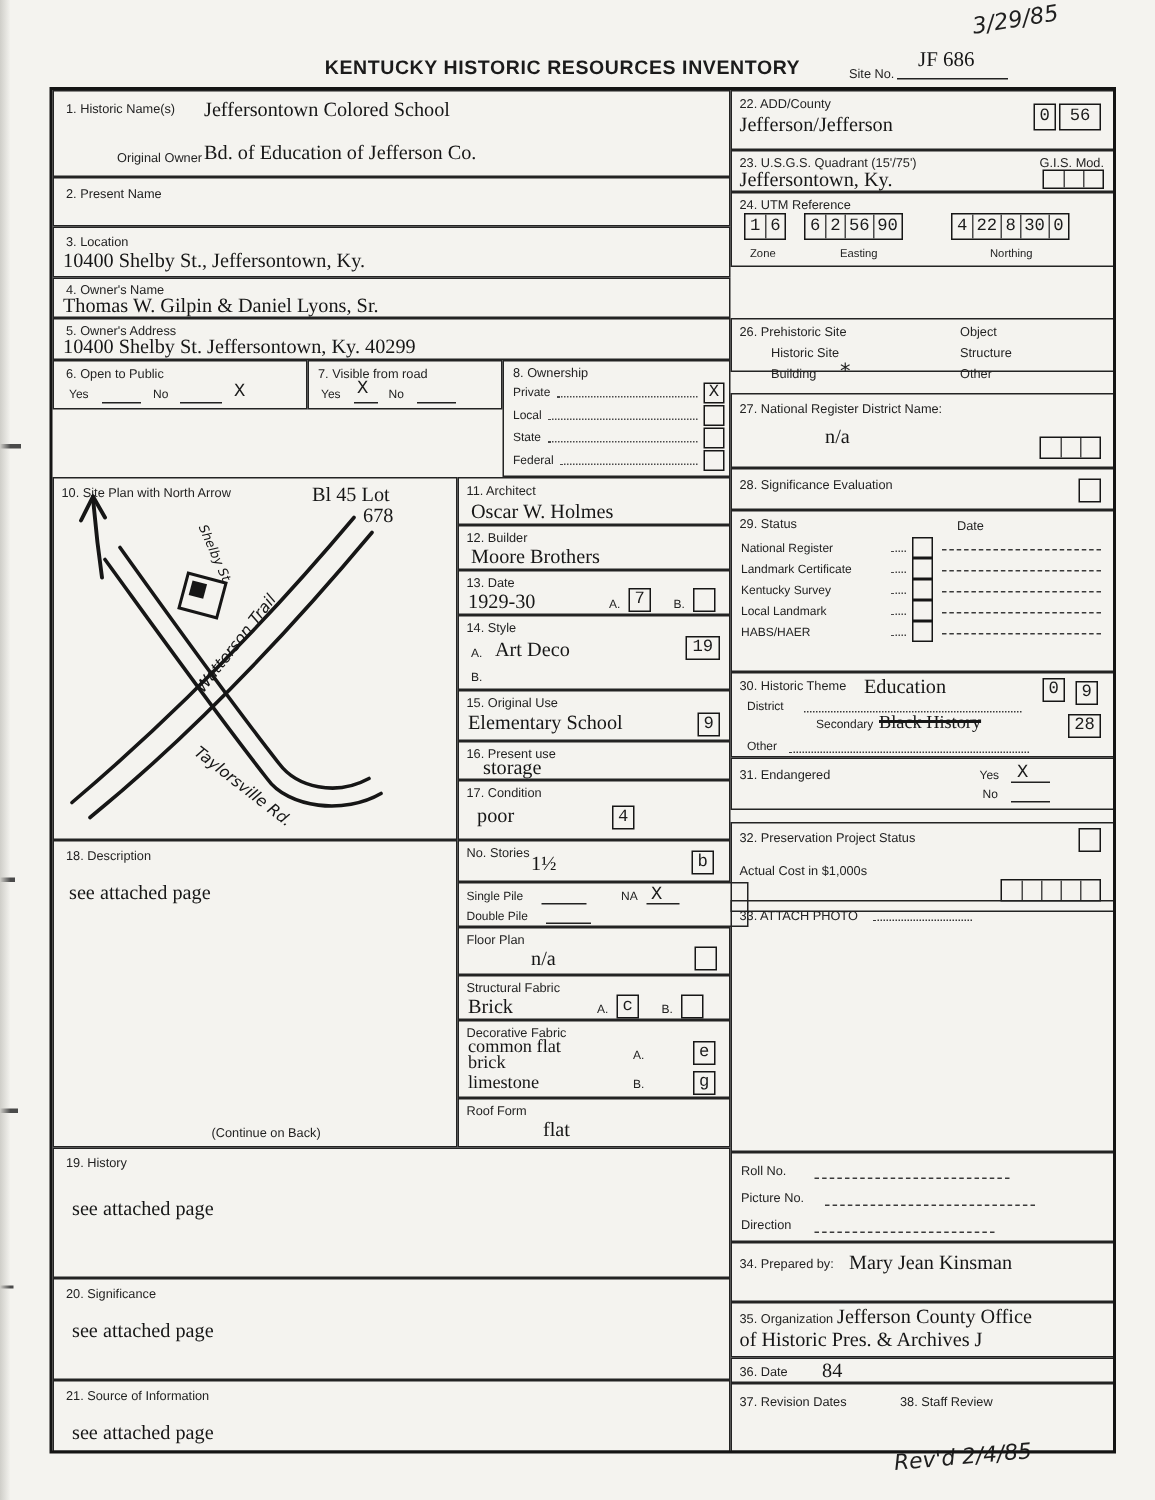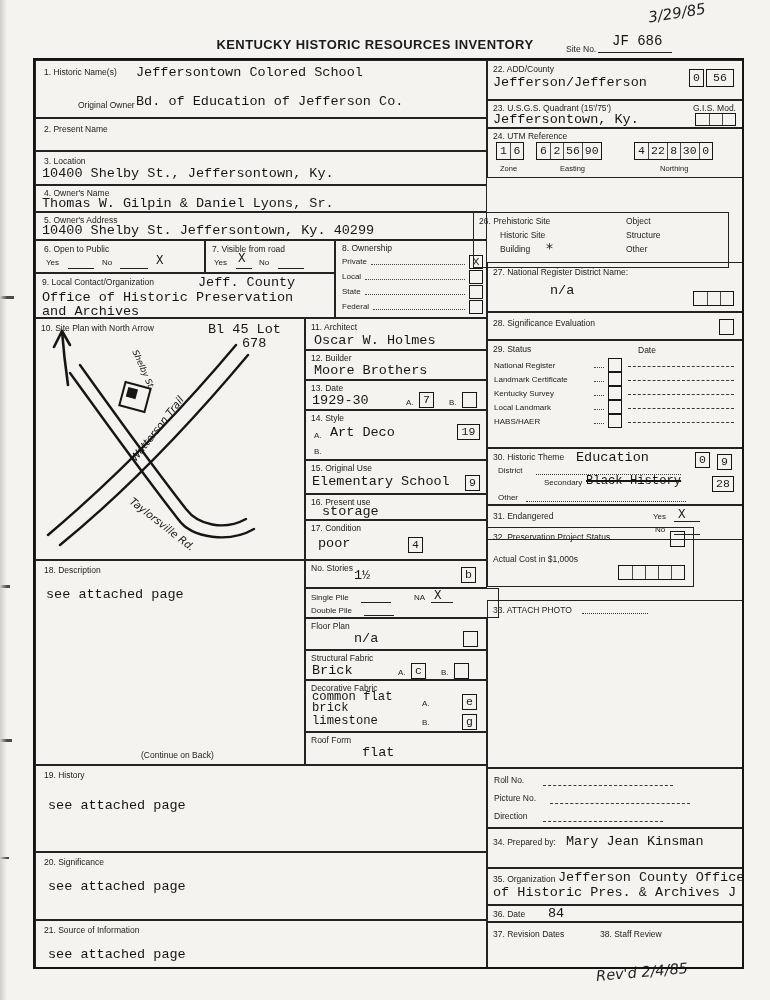--- a/index.html
+++ b/index.html
@@ -4,21 +4,21 @@
 <style>
 *{box-sizing:border-box;margin:0;padding:0}
 body{margin:0;background:#d8d7d3}
 .page{position:relative;width:770px;height:1000px;background:#f4f3ef;font-family:"Liberation Sans",sans-serif;color:#1b1b1b;overflow:hidden}
 .page::before{content:"";position:absolute;left:0;top:0;width:7px;height:100%;background:linear-gradient(90deg,#cfcec9,rgba(244,243,239,0));pointer-events:none;z-index:5}
 .abs{position:absolute}
 .c{position:absolute;border:1.4px solid #232323}
 .outer{position:absolute;left:33px;top:58px;width:711px;height:911px;border:2px solid #141414;pointer-events:none;z-index:3}
 .lb{position:absolute;font-size:8.5px;white-space:nowrap;color:#222}
 .lbi{font-size:8px;white-space:nowrap;color:#222}
-.t{position:absolute;font-family:Liberation Mono, monospace;font-size:13.5px;white-space:nowrap;color:#161616}
+.t{position:absolute;font-family:Liberation Serif, serif;font-size:13.5px;white-space:nowrap;color:#161616}
 .t12{font-size:12.2px}
 .bx{position:absolute;min-width:15px;height:16px;border:1.6px solid #161616;font-family:"Liberation Mono","DejaVu Sans Mono",monospace;font-size:11.5px;line-height:14px;text-align:center}
 .wline{position:absolute;border-bottom:1.3px solid #222;height:0}
 .xon{position:absolute;font-family:"Liberation Mono","DejaVu Sans Mono",monospace;font-size:12.5px}
 .dsh{position:absolute;border-bottom:1.3px dashed #3a3a3a;height:0}
 .dtl{position:absolute;border-bottom:1.7px dotted #3a3a3a;height:0}
 .hand{position:absolute;font-family:"DejaVu Sans",sans-serif;font-style:italic;color:#1f1f1f}
 .seg{position:absolute;display:flex;align-items:stretch;border:1.6px solid #161616;font-family:"Liberation Mono","DejaVu Sans Mono",monospace;font-size:11.5px}
 .seg>span{min-width:13px;padding:0 2px;text-align:center;border-left:1px solid #4a4a4a;line-height:15px}
 .seg>span:first-child{border-left:none}
@@ -111,26 +111,20 @@
         <span class="bxi"></span>
       </div>
       <div class="orow">
         <span class="lbi">Federal</span>
         <span class="dlead"></span>
         <span class="bxi"></span>
       </div>
     </div>
   </div>
 
-  <div class="c" style="left:35px;top:273px;width:300px;height:45px">
-    <div class="lb" style="left:6px;top:3px">9. Local Contact/Organization</div>
-    <div class="t" style="left:162px;top:1px">Jeff. County</div>
-    <div class="t" style="left:6px;top:16px">Office of Historic Preservation</div>
-    <div class="t" style="left:6px;top:30px">and Archives</div>
-  </div>
 
   <div class="c" style="left:35px;top:318px;width:270px;height:242px">
     <div class="lb" style="left:5px;top:4px">10. Site Plan with North Arrow</div>
     <div class="t" style="left:172px;top:3px">Bl 45 Lot</div>
     <div class="t" style="left:206px;top:17px">678</div>
     <svg class="abs" style="left:2px;top:2px" width="264" height="236" viewBox="0 0 264 236">
       <g fill="none" stroke="#161616" stroke-linecap="round">
         <path d="M30,64 Q26,36 24,10" stroke-width="2.6"></path>
         <path d="M24,10 L16,26 M24,10 L32,24" stroke-width="2.6"></path>
         <path d="M10,214 C62,170 124,112 198,24" stroke-width="2.4"></path>
@@ -298,21 +292,21 @@
         <span>8</span>
         <span>30</span>
         <span>0</span>
     </div>
     <div class="lb" style="left:12px;top:35px;font-size:7.5px">Zone</div>
     <div class="lb" style="left:72px;top:35px;font-size:7.5px">Easting</div>
     <div class="lb" style="left:172px;top:35px;font-size:7.5px">Northing</div>
   </div>
 
 
-  <div class="c" style="left:473px;top:212px;width:256px;height:56px">
+  <div class="c" style="left:487px;top:212px;width:256px;height:36px">
     <div class="lb" style="left:5px;top:3px">26. Prehistoric Site</div>
     <div class="lb" style="left:26px;top:17px">Historic Site</div>
     <div class="lb" style="left:26px;top:31px">Building</div>
     <div class="hand" style="left:72px;top:27px;font-size:14px">*</div>
     <div class="lb" style="left:152px;top:3px">Object</div>
     <div class="lb" style="left:152px;top:17px">Structure</div>
     <div class="lb" style="left:152px;top:31px">Other</div>
   </div>
 
   <div class="c" style="left:487px;top:262px;width:256px;height:50px">
@@ -383,21 +377,21 @@
 
   <div class="c" style="left:487px;top:505px;width:256px;height:35px">
     <div class="lb" style="left:5px;top:5px">31. Endangered</div>
     <span class="lbi abs" style="left:165px;top:6px">Yes</span>
     <div class="xon" style="left:190px;top:2px">X</div>
     <div class="wline" style="left:186px;top:15px;width:26px"></div>
     <span class="lbi abs" style="left:167px;top:19px">No</span>
     <div class="wline" style="left:186px;top:28px;width:26px"></div>
   </div>
 
-  <div class="c" style="left:487px;top:527px;width:207px;height:60px">
+  <div class="c" style="left:487px;top:548px;width:256px;height:60px">
     <div class="lb" style="left:5px;top:4px">32. Preservation Project Status</div>
     <div class="bx" style="right:8px;top:3px"></div>
     <div class="lb" style="left:5px;top:26px">Actual Cost in $1,000s</div>
     <div class="seg" style="right:8px;bottom:6px;height:15px">
       <span></span>
         <span></span>
         <span></span>
         <span></span>
         <span></span>
     </div>

